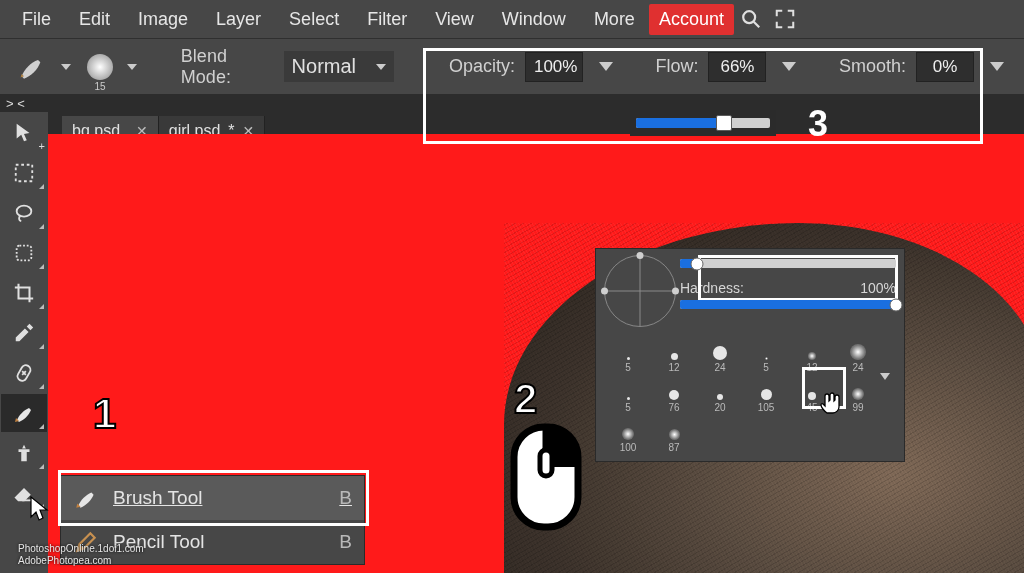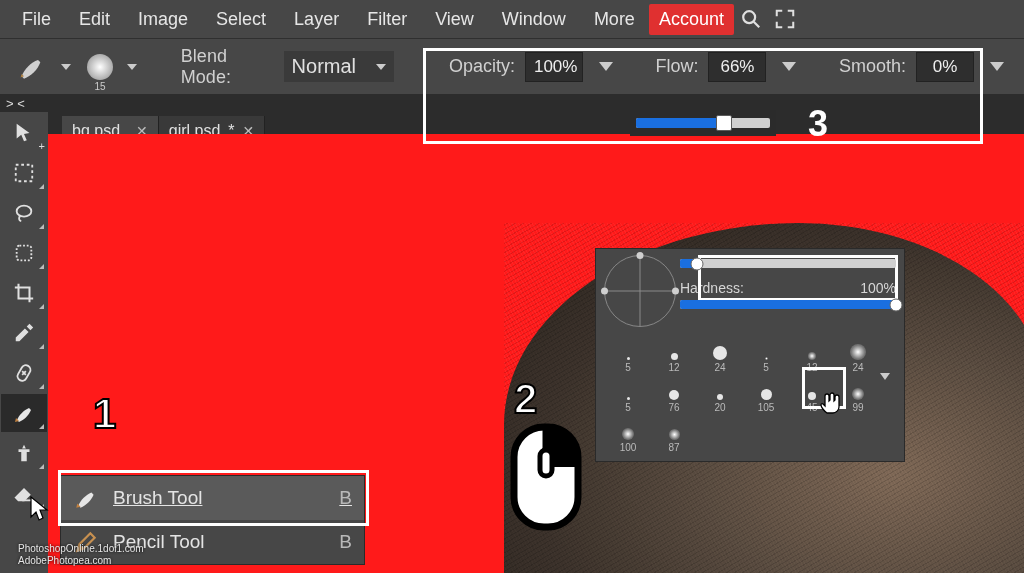--- a/index.html
+++ b/index.html
@@ -93,22 +93,22 @@
   .yt-badge::after { content:""; width:0;height:0;border-left:6px solid #fff;border-top:4px solid transparent;border-bottom:4px solid transparent;}
 
 </style>
 </head>
 <body>
 
 <div class="menubar">
   <div class="menu-item">File</div>
   <div class="menu-item">Edit</div>
   <div class="menu-item">Image</div>
+  <div class="menu-item">Layer</div>
   <div class="menu-item">Select</div>
-  <div class="menu-item">Layer</div>
   <div class="menu-item">Filter</div>
   <div class="menu-item">View</div>
   <div class="menu-item">Window</div>
   <div class="menu-item">More</div>
   <div class="menu-item account">Account</div>
   <div class="icon-btn">
     <svg width="22" height="22" viewBox="0 0 24 24" fill="none" stroke="#e0e0e0" stroke-width="2.4">
         <circle cx="10" cy="10" r="6.5"></circle>
         <line x1="15" y1="15" x2="21" y2="21"></line>
       </svg>

